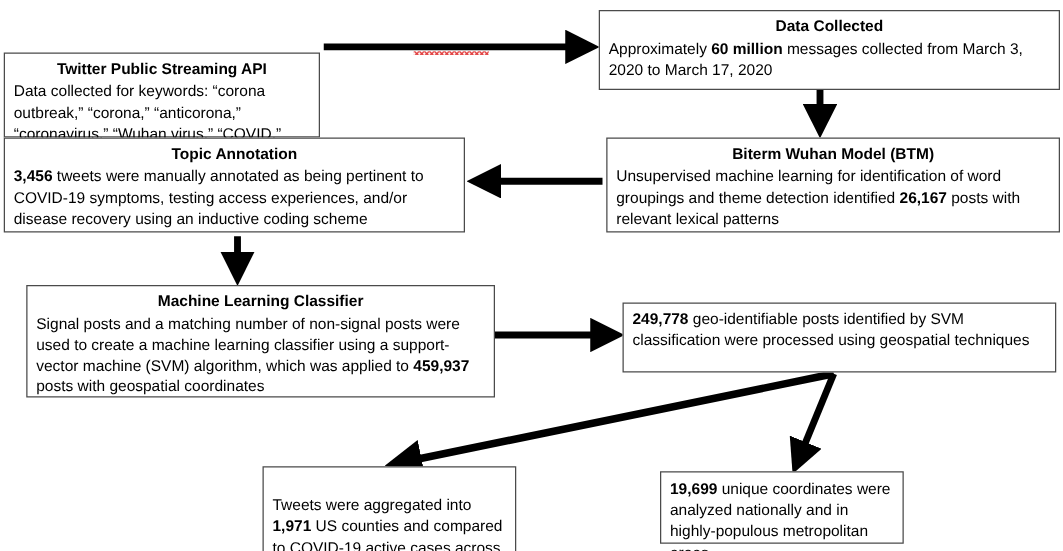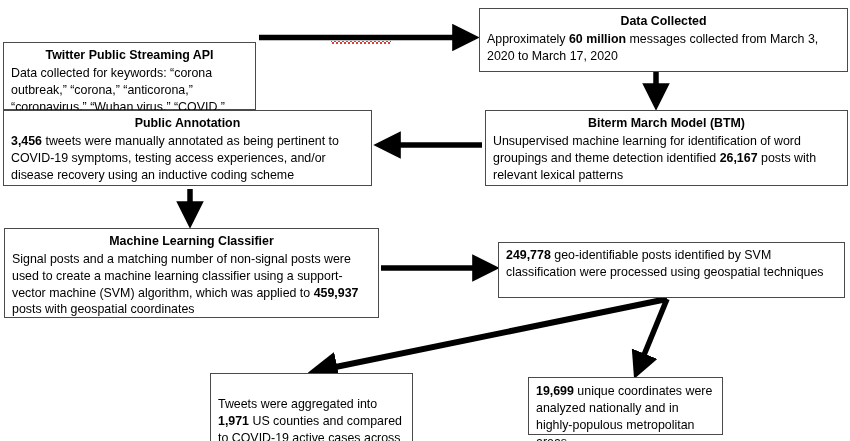--- a/index.html
+++ b/index.html
@@ -106,30 +106,30 @@
     <span class="body">Data collected for keywords: “corona outbreak,” “corona,” “anticorona,” “coronavirus,” “Wuhan virus,” “COVID,” “Wuhan pneumonia,” and “pneumonia of unknown cause.”</span>
   </div>
   <div class="squiggle"></div>
 
   <div class="box" style="left:479px; top:8px; width:369px; height:64px;">
     <span class="title">Data Collected</span>
     <span class="body">Approximately <b>60 million</b> messages collected from March 3, 2020 to March 17, 2020</span>
   </div>
 
   <div class="box" style="left:485px; top:110px; width:363px; height:76px;">
-    <span class="title">Biterm March Model (BTM)</span>
+    <span class="title">Biterm Wuhan Model (BTM)</span>
     <span class="body">Unsupervised machine learning for identification of word groupings and theme detection identified <b>26,167</b> posts with relevant lexical patterns</span>
   </div>
 
   <div class="box" style="left:3px; top:110px; width:369px; height:76px;">
-    <span class="title">Public Annotation</span>
+    <span class="title">Topic Annotation</span>
     <span class="body"><b>3,456</b> tweets were manually annotated as being pertinent to COVID-19 symptoms, testing access experiences, and/or disease recovery using an inductive coding scheme</span>
   </div>
 
-  <div class="box" style="left:4px; top:228px; width:375px; height:90px;">
+  <div class="box" style="left:21px; top:228px; width:375px; height:90px;">
     <span class="title">Machine Learning Classifier</span>
     <span class="body">Signal posts and a matching number of non-signal posts were used to create a machine learning classifier using a support-vector machine (SVM) algorithm, which was applied to <b>459,937</b> posts with geospatial coordinates</span>
   </div>
 
   <div class="box" style="left:498px; top:242px; width:347px; height:56px;">
     <span class="body"><b>249,778</b> geo-identifiable posts identified by SVM classification were processed using geospatial techniques</span>
   </div>
 
   <div class="box" style="left:210px; top:373px; width:203px; height:76px; padding-top:22px;">
     <span class="body">Tweets were aggregated into <b>1,971</b> US counties and compared to COVID-19 active cases across 15 distinct days</span>

